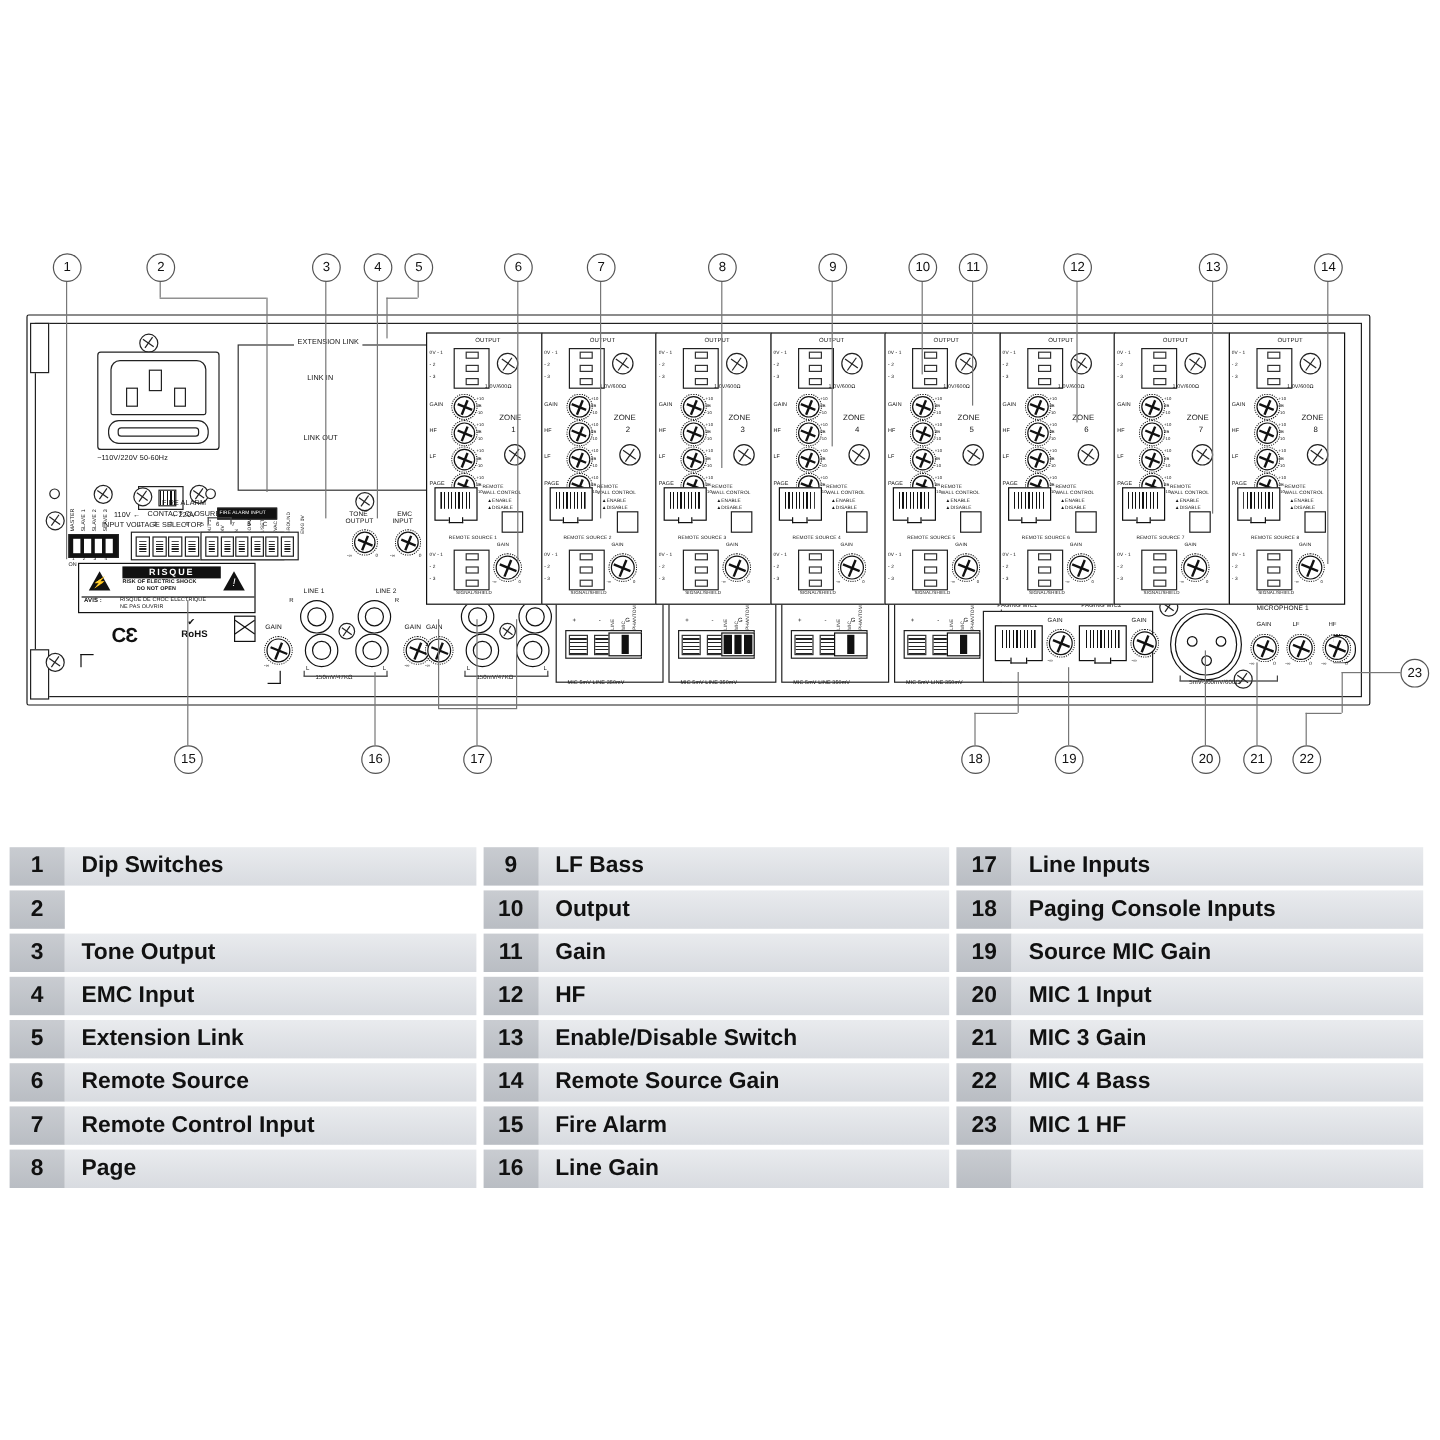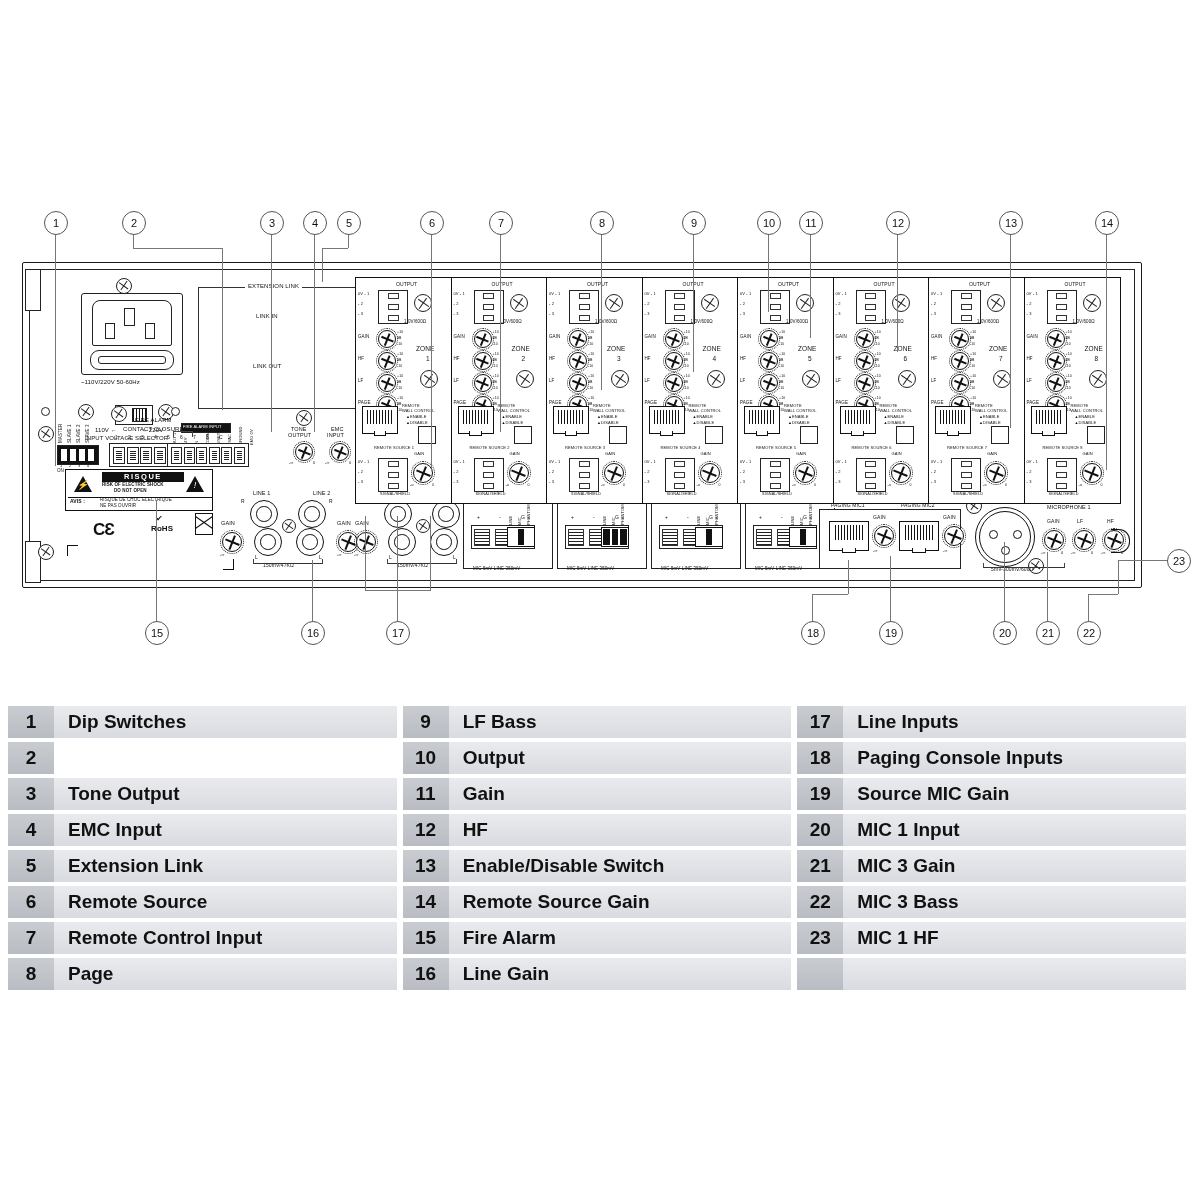--- a/index.html
+++ b/index.html
@@ -1107,21 +1107,21 @@
       <div class="lcell">
         <div class="lnum">6</div>
         <div class="ltxt">Remote Source</div>
       </div>
       <div class="lcell">
         <div class="lnum">14</div>
         <div class="ltxt">Remote Source Gain</div>
       </div>
       <div class="lcell">
         <div class="lnum">22</div>
-        <div class="ltxt">MIC 3 Bass</div>
+        <div class="ltxt">MIC 4 Bass</div>
       </div>
     </div>
     <div class="lrow">
       <div class="lcell">
         <div class="lnum">7</div>
         <div class="ltxt">Remote Control Input</div>
       </div>
       <div class="lcell">
         <div class="lnum">15</div>
         <div class="ltxt">Fire Alarm</div>

